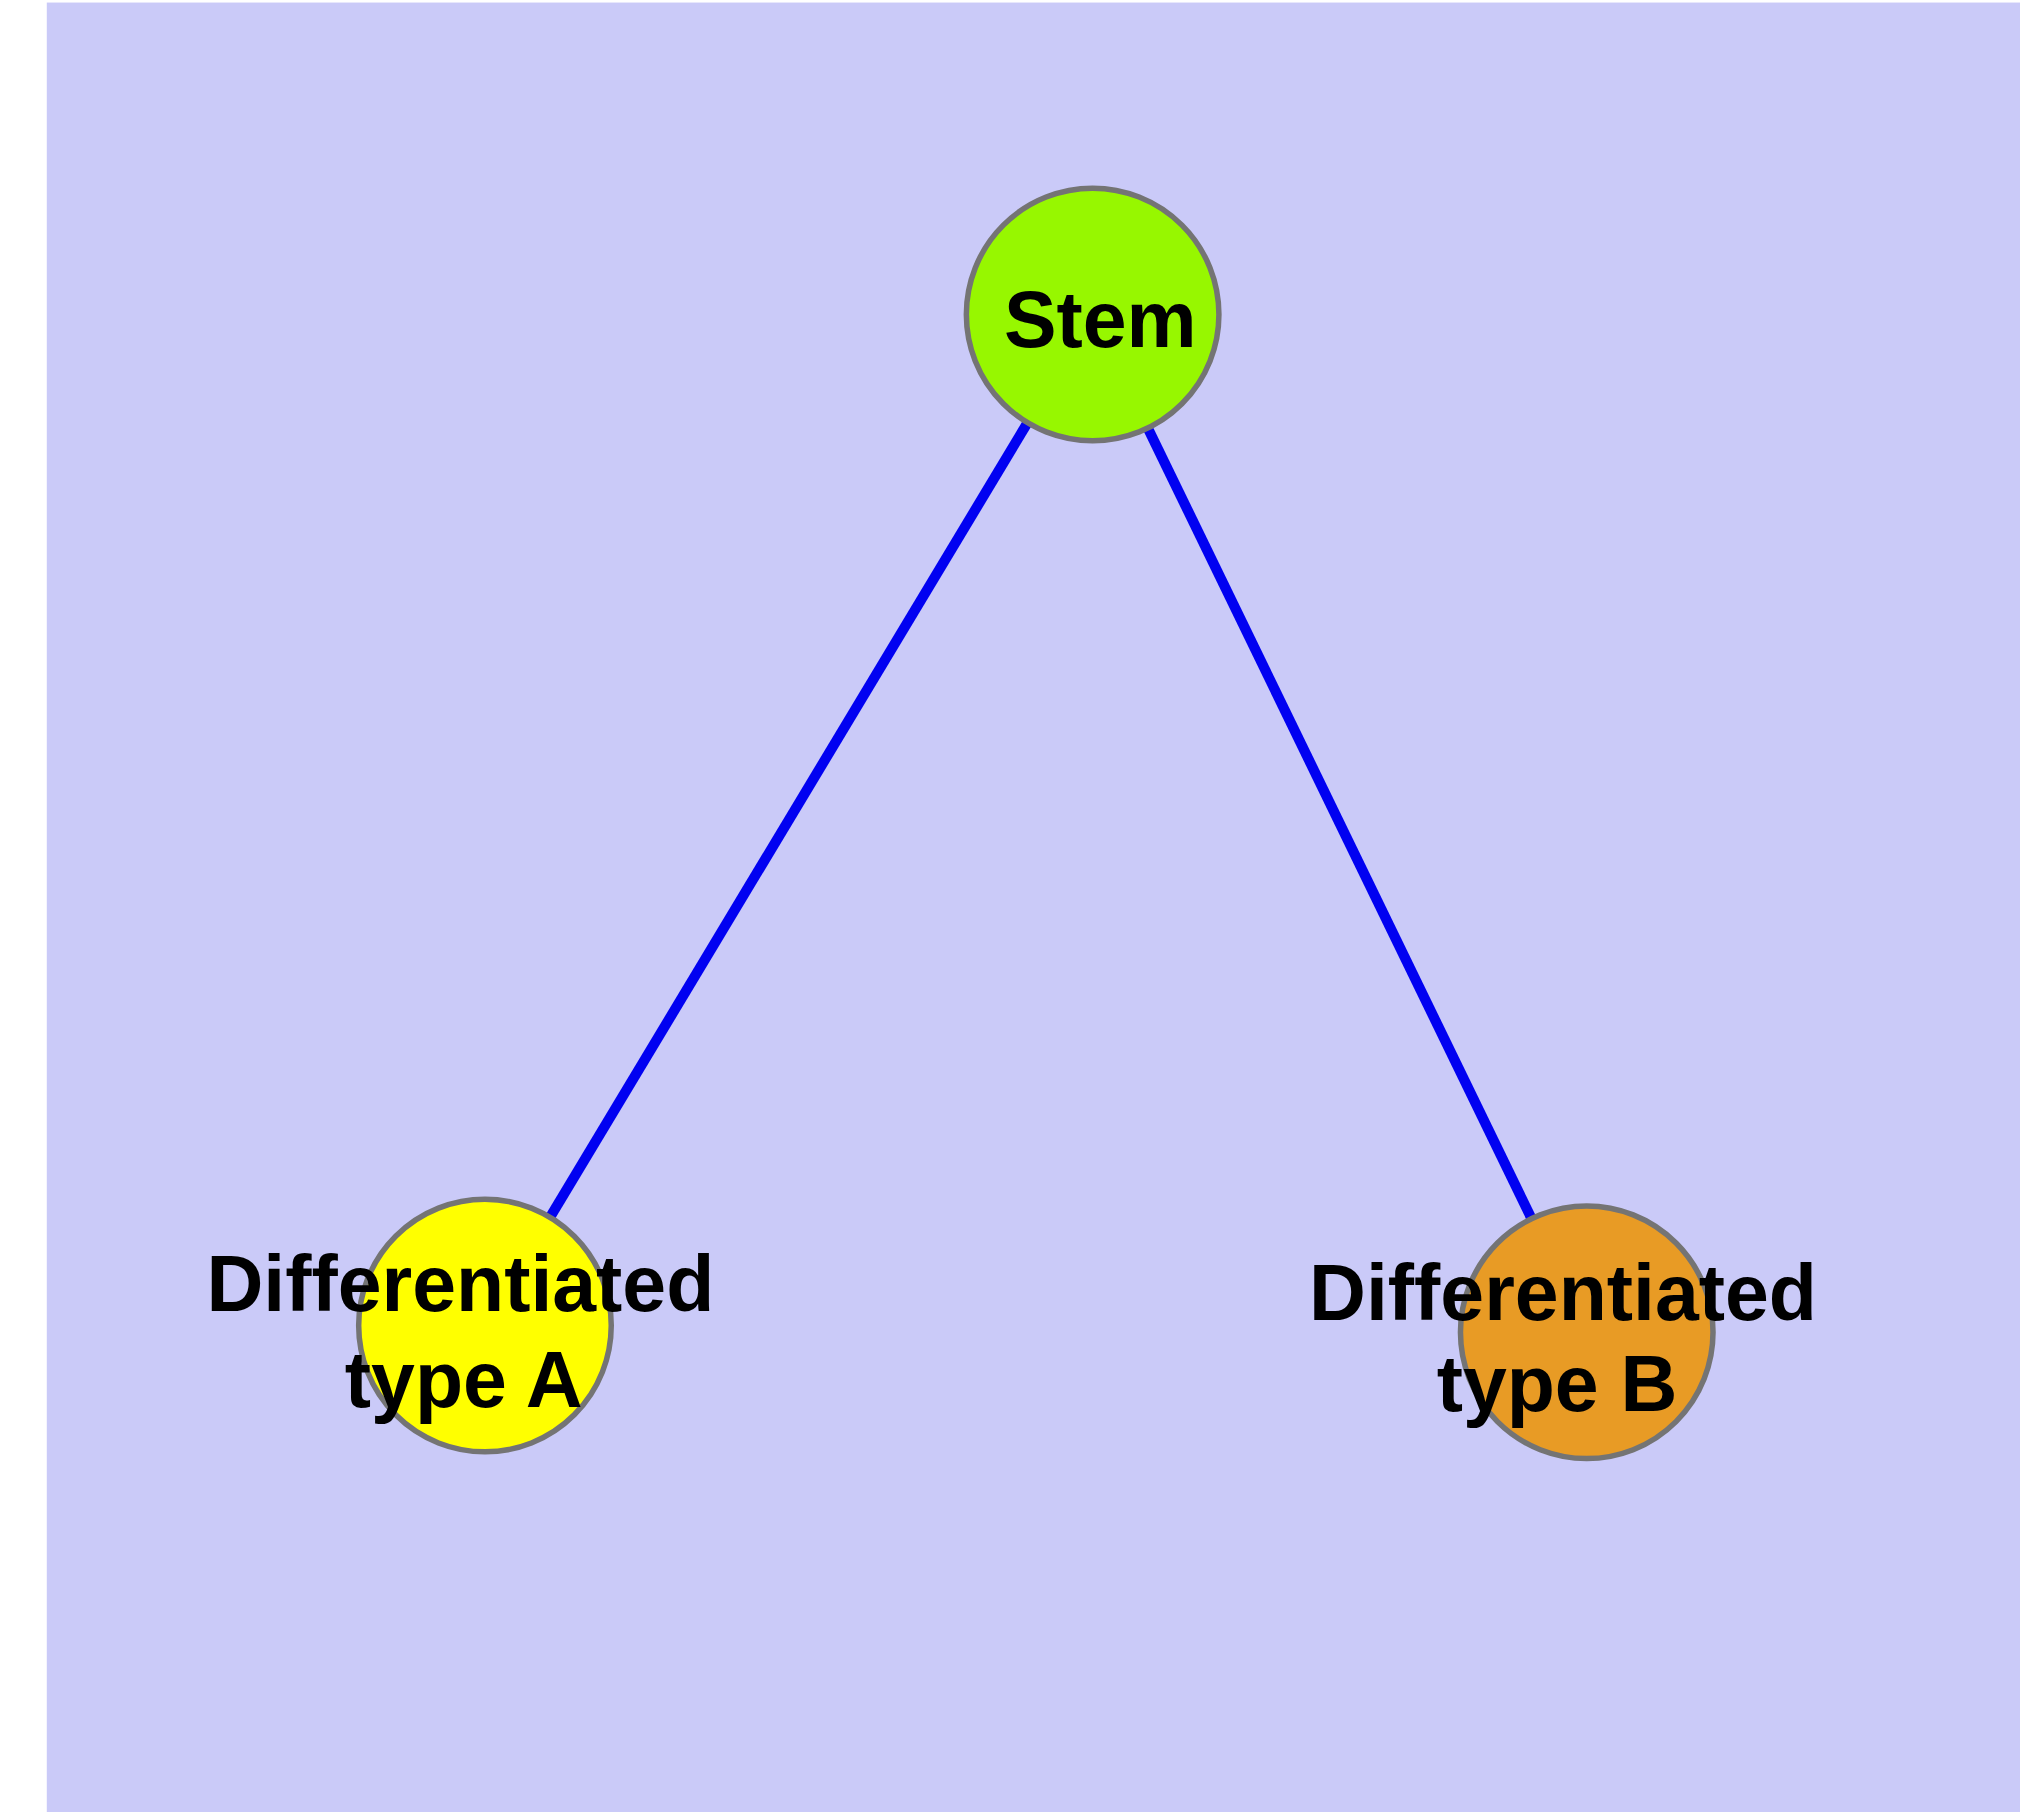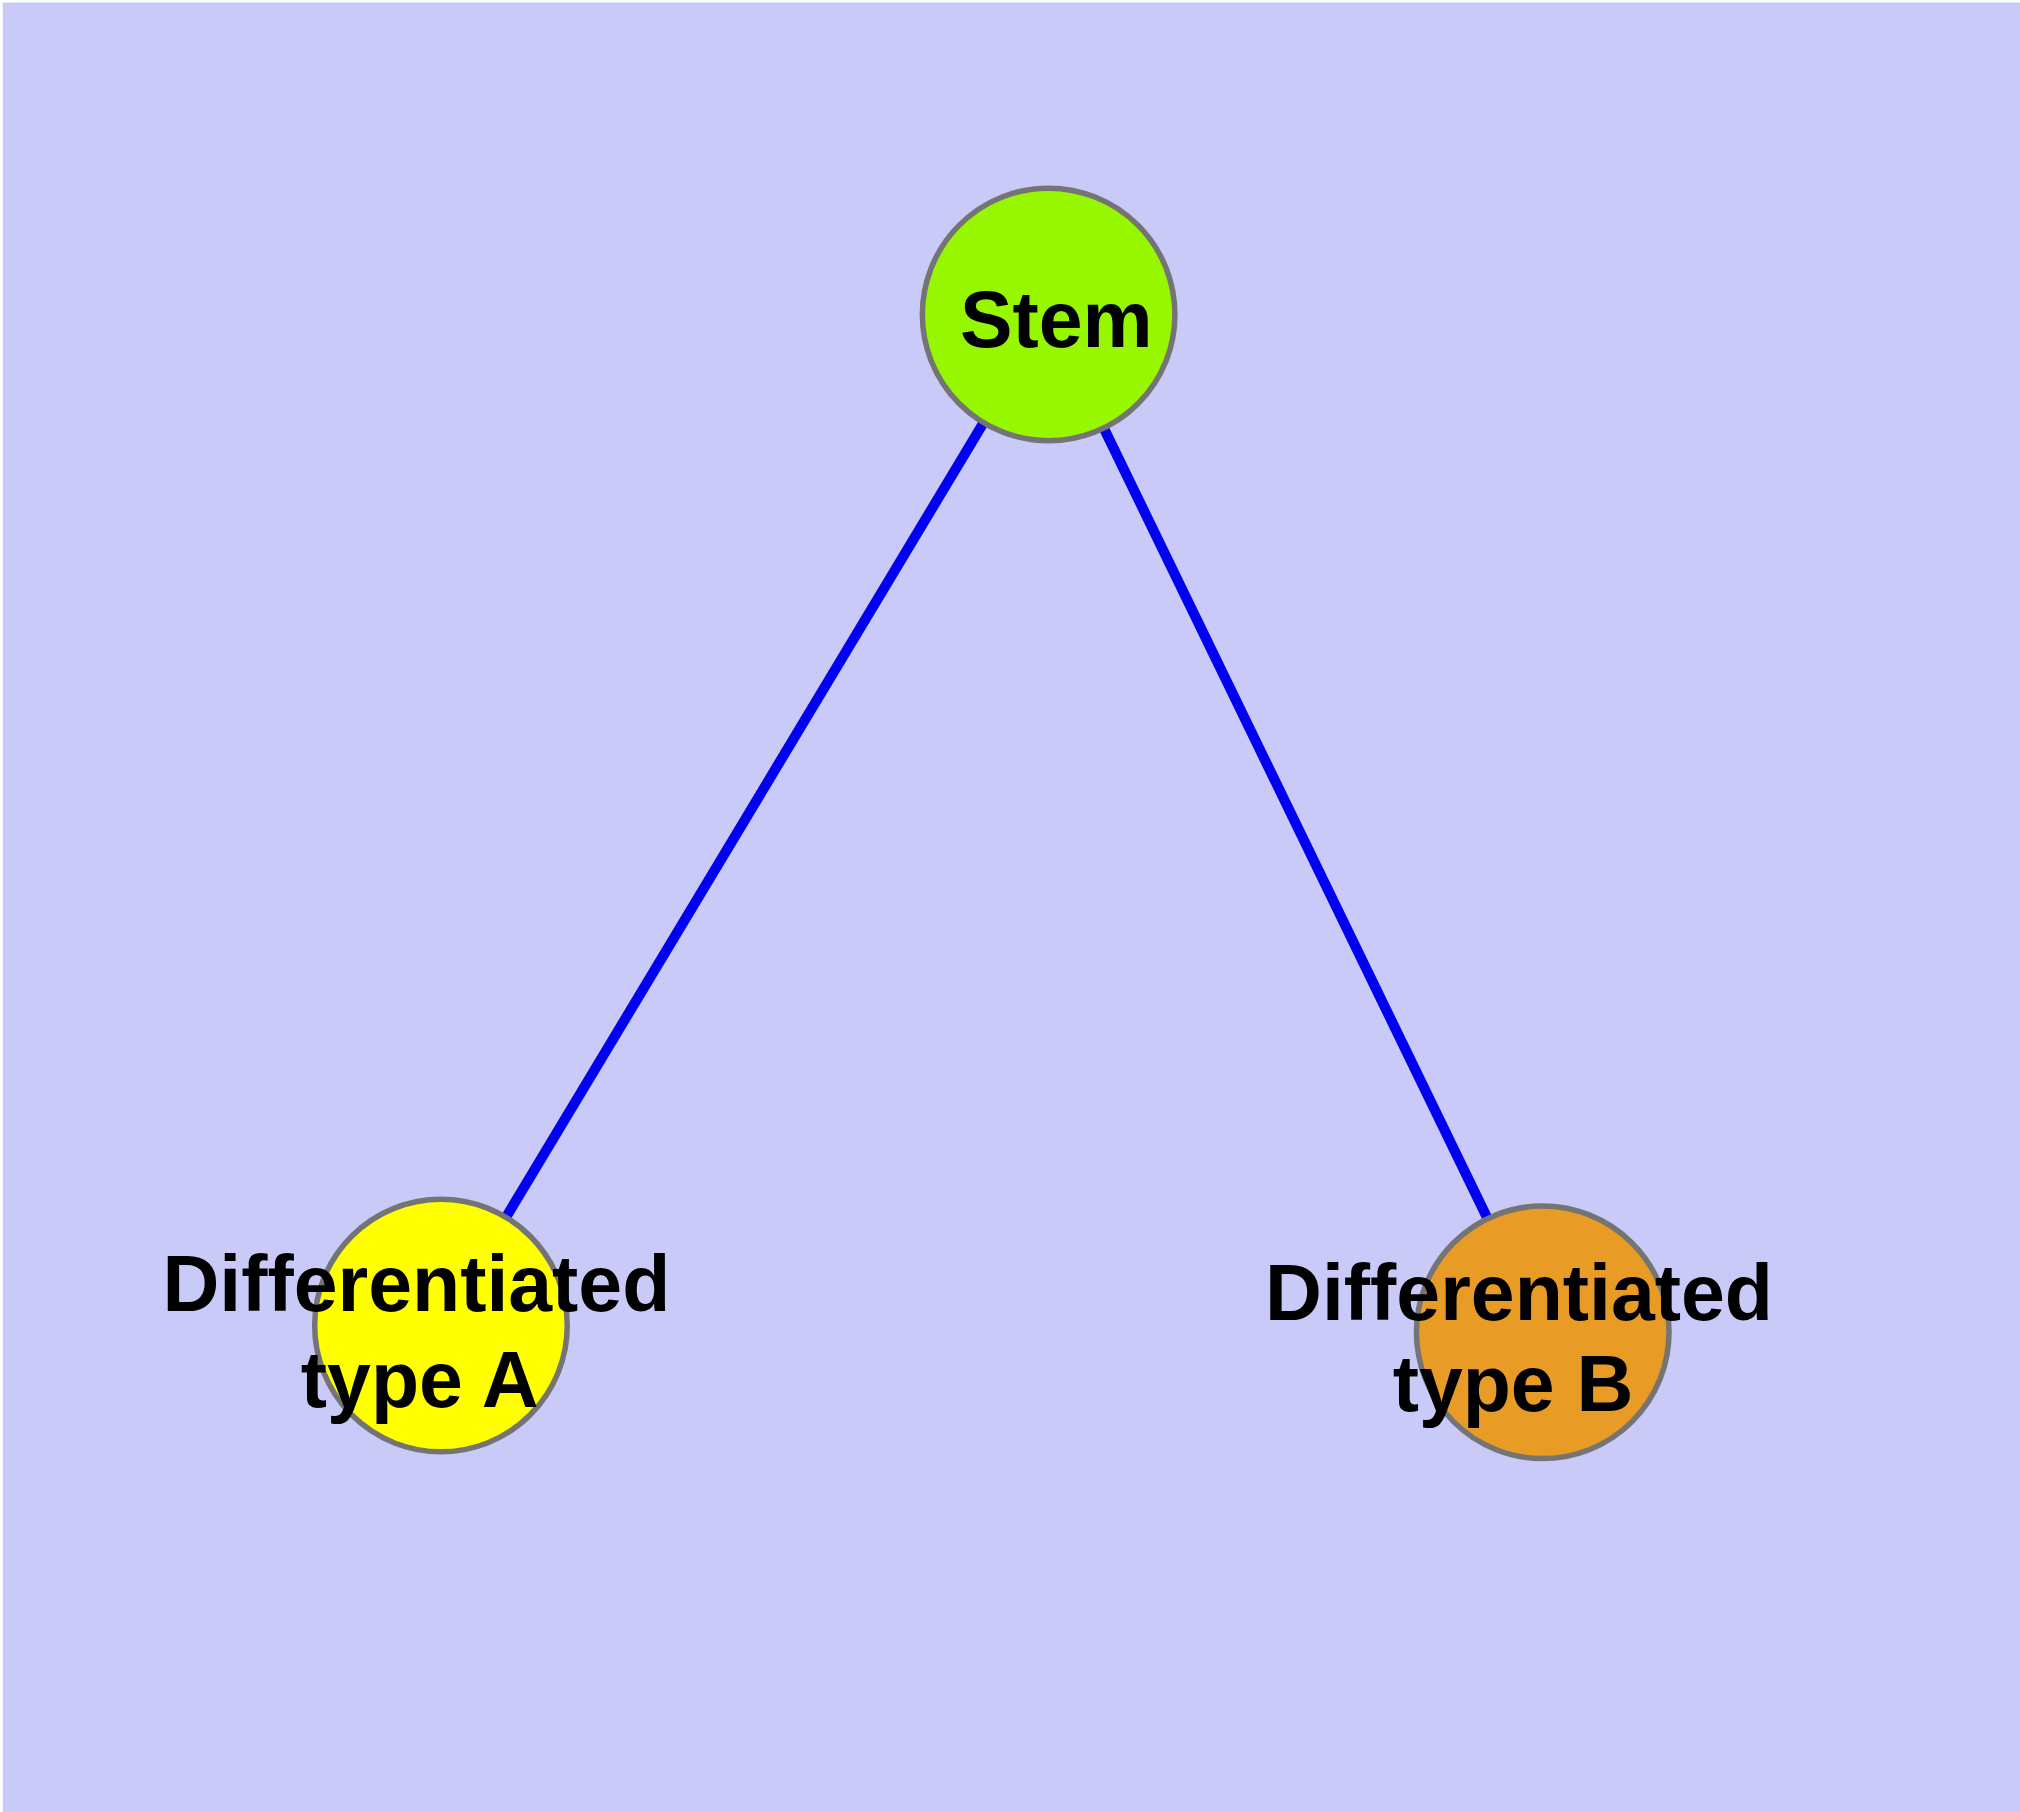--- a/index.html
+++ b/index.html
@@ -7,20 +7,21 @@
     padding: 0;
     background: #FFFFFF;
     width: 2021px;
     height: 1812px;
     overflow: hidden;
   }
   .stage {
     position: relative;
     width: 1607px;
     height: 1812px;
+    margin-left: 44px;
   }
   svg {
     display: block;
     width: 2021px;
     height: 1812px;
   }
   .node-label {
     font-family: "Liberation Sans", "DejaVu Sans", sans-serif;
     font-weight: bold;
     font-size: 93px;

